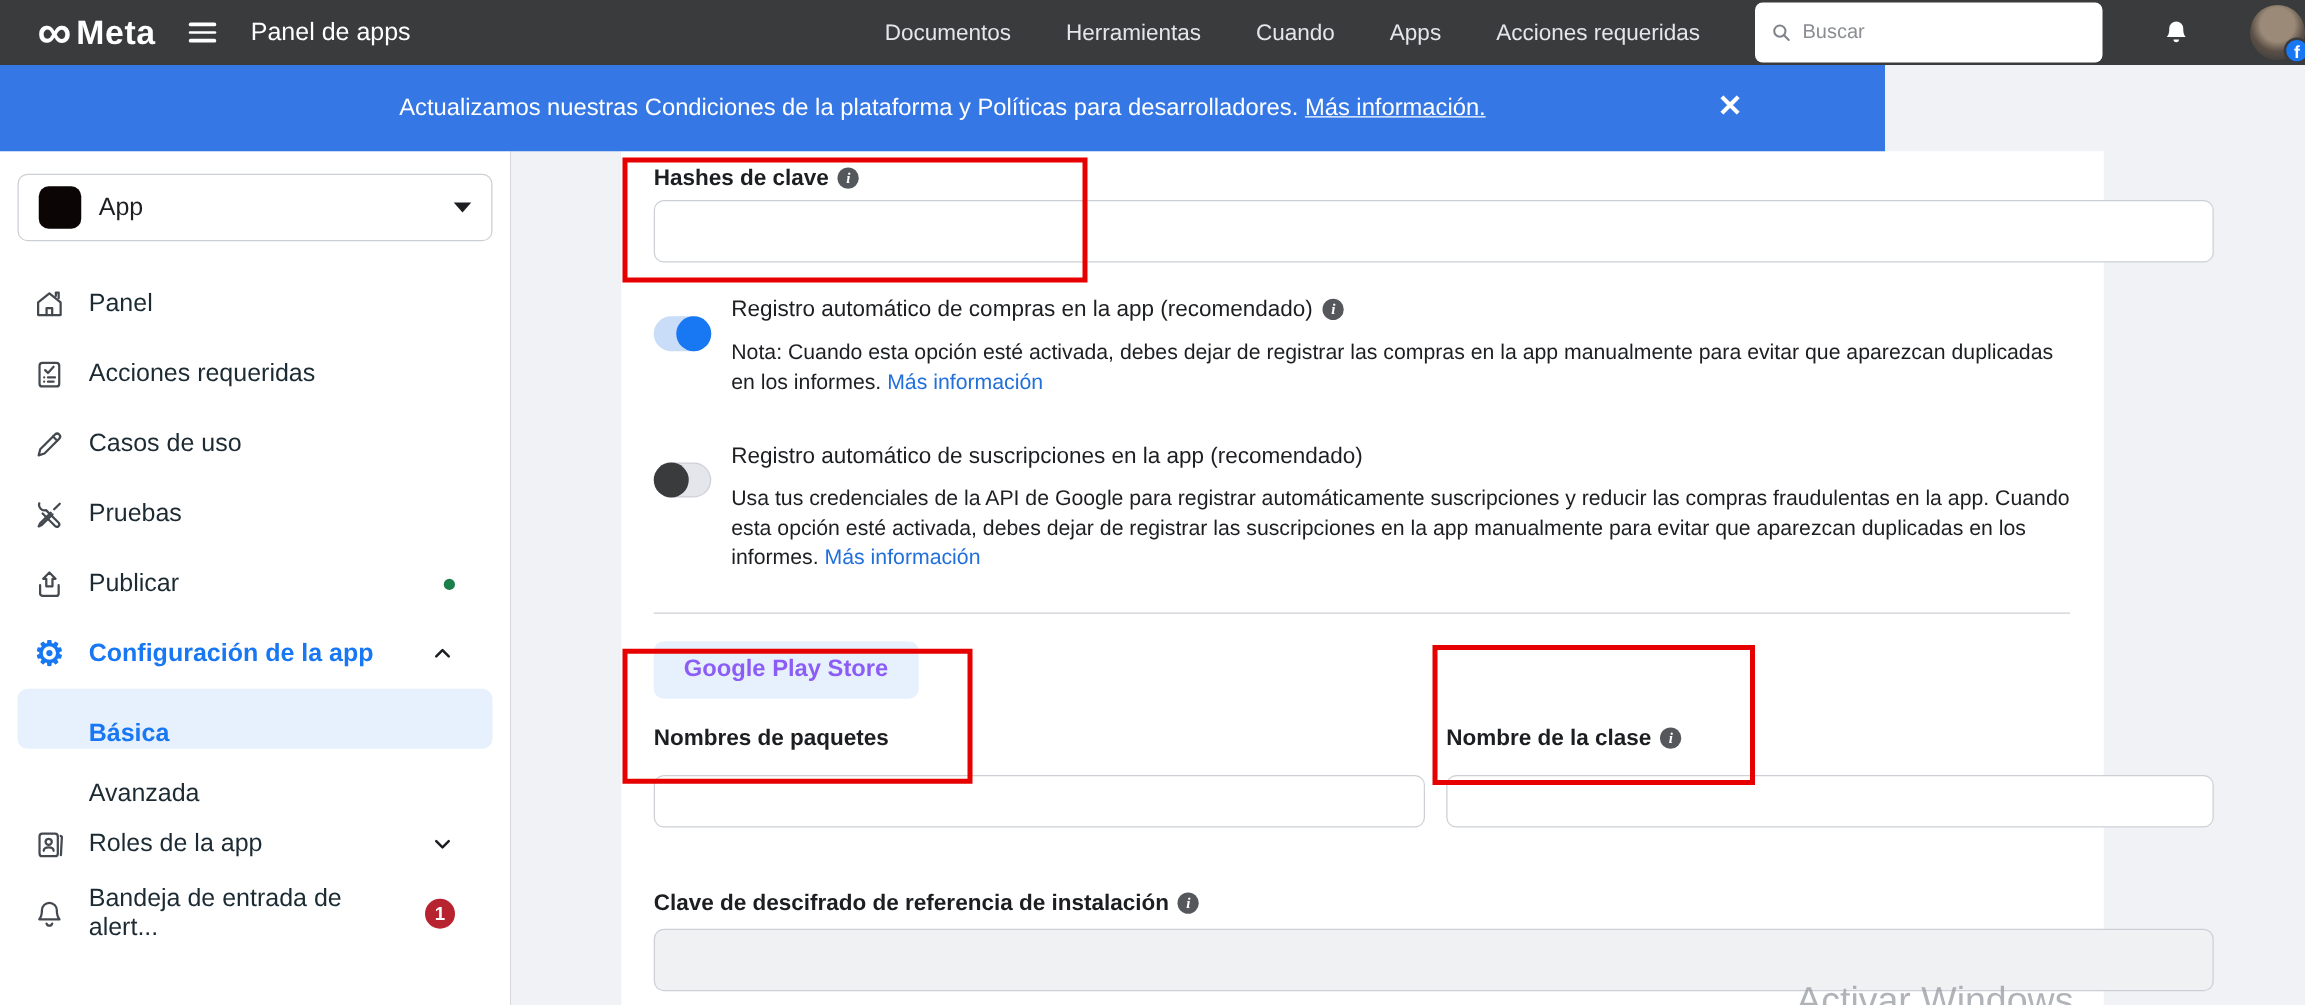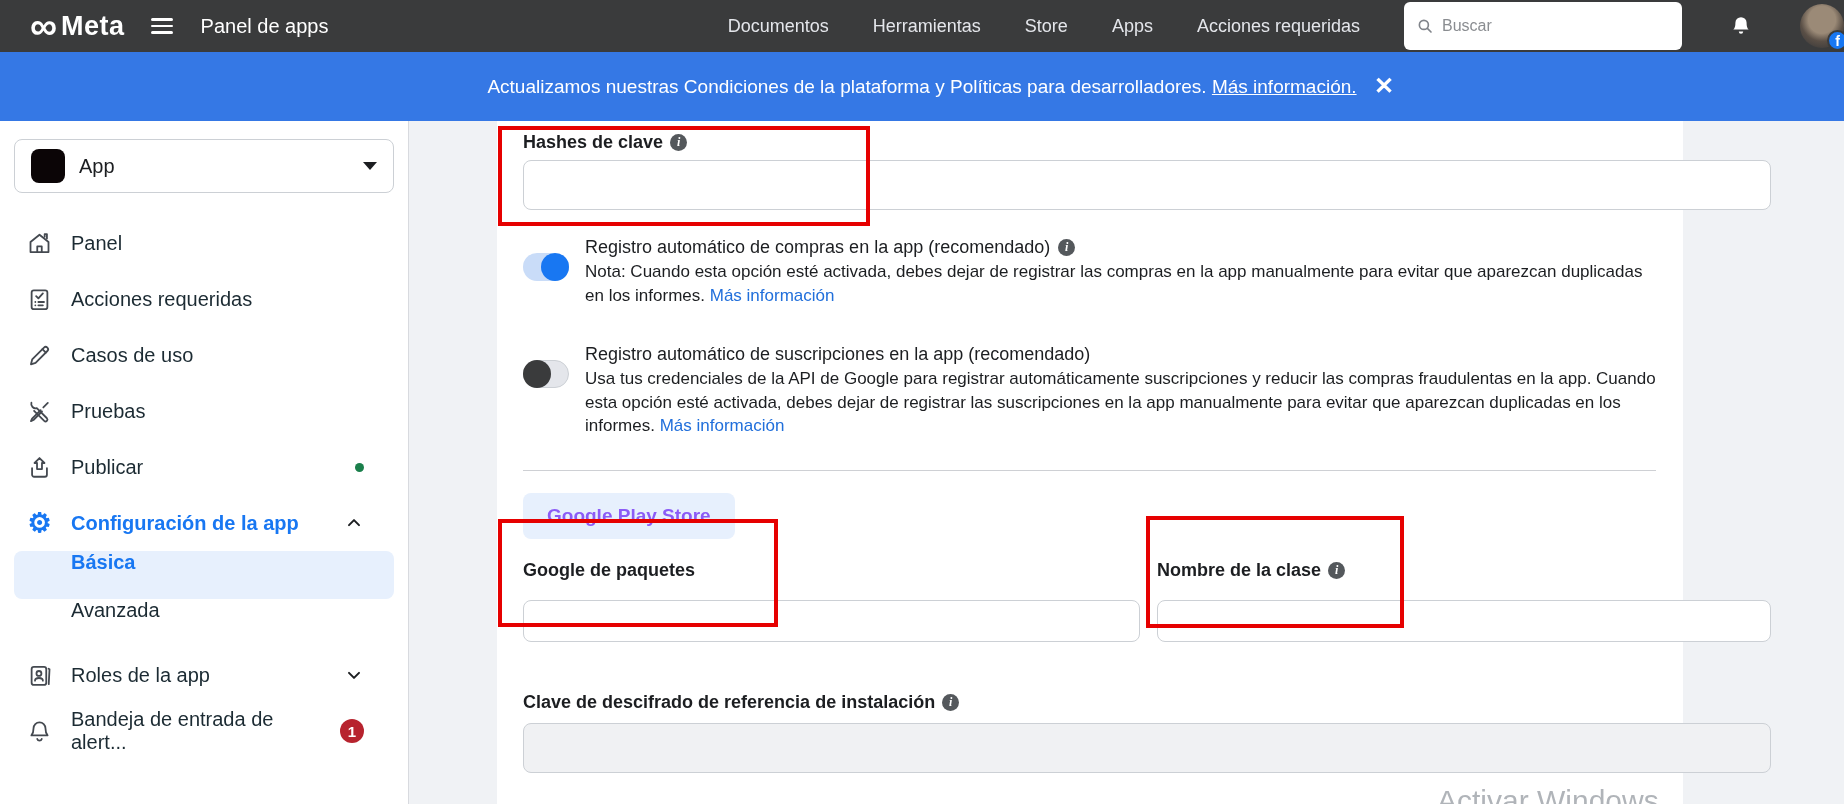--- a/index.html
+++ b/index.html
@@ -25,21 +25,21 @@
   .searchbox input::placeholder { color:#8a8d91; }
   .bell-btn { width:30px; height:30px; display:flex; align-items:center; justify-content:center; cursor:pointer; }
   .avatar-wrap { position:relative; width:44px; height:44px; }
   .avatar { width:44px; height:44px; border-radius:50%;
     background:radial-gradient(circle at 50% 36%, #9b8a77 0 38%, #5a4f46 60%, #2f3236 100%); }
   .fb-badge { position:absolute; right:-4px; bottom:-3px; width:21px; height:21px;
     border-radius:50%; background:#1877f2; border:2px solid #3a3b3c; color:#fff;
     font-size:14px; font-weight:700; display:flex; align-items:center; justify-content:center; }
 
   
-  .banner { position:absolute; left:0; top:52px; width:1844px; height:69px;
+  .banner { position:absolute; left:0; top:52px; width:1508px; height:69px;
     background:#3578e5; color:#fff; display:flex; align-items:center; justify-content:center;
     font-size:19px; z-index:25; }
   .banner a { color:#fff; font-weight:400; }
   .banner-close { position:absolute; left:1374px; top:20px; font-size:24px; font-weight:700;
     color:#fff; cursor:pointer; line-height:28px; }
 
   
   .shell { position:absolute; left:0; top:121px; width:1844px; height:683px; display:flex; }
   .sidebar { width:409px; background:#fff; border-right:1px solid #d8dadf;
     padding:18px 14px 0 14px; flex:0 0 auto; }
@@ -51,21 +51,21 @@
     border-right:7px solid transparent; border-top:8px solid #1c1e21; }
   .side-list { margin-top:22px; }
   .side-item { height:56px; display:flex; align-items:center; gap:18px; padding:0 12px;
     font-size:20px; color:#1c2b33; cursor:pointer; border-radius:8px; }
   .side-item .ic { width:27px; height:27px; flex:0 0 auto; display:flex; align-items:center; justify-content:center; }
   .side-item.active { color:#1877f2; font-weight:700; }
   .right-slot { margin-left:auto; margin-right:18px; display:flex; align-items:center; }
   .green-dot { width:9px; height:9px; border-radius:50%; background:#1a7f4b; }
   .red-badge { width:24px; height:24px; border-radius:50%; background:#b7232e; color:#fff;
     font-size:15px; font-weight:700; display:flex; align-items:center; justify-content:center; }
-  .sub-item { height:48px; display:flex; align-items:flex-start; padding-left:57px;
+  .sub-item { height:48px; display:flex; align-items:flex-end; padding-left:57px;
     font-size:20px; border-radius:8px; cursor:pointer; color:#1c2b33; }
   .sub-item.selected { background:#e7f0fd; color:#1877f2; font-weight:700; }
   .gear-glyph { font-size:27px; color:#1877f2; line-height:27px; }
 
   
   .main-area { position:relative; flex:1; background:#f0f2f5; }
   .card { position:absolute; left:88px; top:0; width:1186px; height:683px;
     background:#fff; padding:11px 27px 0 26px; }
   .field-label { font-size:18px; font-weight:700; display:flex; align-items:center; gap:7px; }
   .info-ic { width:17px; height:17px; border-radius:50%; background:#54585c; color:#fff;
@@ -77,21 +77,21 @@
   .toggle-row { display:flex; align-items:flex-start; gap:16px; }
   .toggle-row.first { margin-top:26px; }
   .toggle-row.second { margin-top:36px; }
   .toggle { width:46px; height:28px; border-radius:14px; position:relative; flex:0 0 auto; margin-top:17px; cursor:pointer; }
   .toggle.on { background:#c9dcf8; }
   .toggle.on .knob { position:absolute; right:0; top:0; width:28px; height:28px; border-radius:50%; background:#1877f2; }
   .toggle.off { background:#e4e6eb; border:1px solid #ccd0d5; }
   .toggle.off .knob { position:absolute; left:-1px; top:-1px; width:28px; height:28px; border-radius:50%; background:#3a3b3c; }
   .toggle-text { max-width:1170px; }
   .toggle-title { font-size:18px; line-height:22px; display:flex; align-items:center; gap:8px; }
-  .toggle-note { font-size:17px; line-height:23.5px; margin-top:2px; color:#1c1e21; }
+  .toggle-note { font-size:17px; line-height:23.5px; margin-top:12px; color:#1c1e21; }
   .toggle-note a { color:#216fdb; text-decoration:none; }
   .divider { height:1px; background:#ced0d4; margin-top:32px; }
   .store-chip { display:inline-flex; align-items:center; margin-top:22px; height:46px;
     padding:0 24px; background:#e7f0fd; border-radius:8px; color:#8b5cf6;
     font-size:19px; font-weight:700; cursor:pointer; }
   .two-col { display:grid; grid-template-columns:617px 614px; column-gap:17px; margin-top:23px; }
   .col .field-label { height:18px; }
   .col input { width:100%; height:42px; border:1px solid #ccd0d5; border-radius:8px;
     margin-top:20px; font-size:17px; padding:0 14px; outline:none;
     font-family:"Liberation Sans", sans-serif; }
@@ -125,21 +125,21 @@
     <div class="hamburger">
         <span></span>
         <span></span>
         <span></span>
       </div>
     <div class="nav-title">Panel de apps</div>
   </div>
   <div class="nav-right">
     <a class="nav-item" href="#">Documentos</a>
     <a class="nav-item" href="#">Herramientas</a>
-    <a class="nav-item" href="#">Store</a>
+    <a class="nav-item" href="#">Cuando</a>
     <a class="nav-item" href="#">Apps</a>
     <a class="nav-item" href="#">Acciones requeridas</a>
     <div class="searchbox">
       <svg width="18" height="18" viewBox="0 0 24 24" style="stroke:#80848a;fill:none;stroke-width:2.2;stroke-linecap:round;">
         <circle cx="10.5" cy="10.5" r="6"></circle>
           <path d="M15.2 15.2 L20 20"></path>
       </svg>
       <input type="text" placeholder="Buscar" style="">
     </div>
     <div class="bell-btn">
@@ -319,21 +319,21 @@
 
       <div class="divider"></div>
 
       <div>
         <span class="store-chip">Google Play Store</span>
       </div>
 
       <div class="two-col">
         <div class="col">
           <div class="field-label">
-            <span>Google de paquetes</span>
+            <span>Nombres de paquetes</span>
           </div>
           <input type="text" value="" style="">
         </div>
         <div class="col">
           <div class="field-label">
             <span>Nombre de la clase</span>
             <span class="info-ic">i</span>
           </div>
           <input type="text" value="" style="">
         </div>

